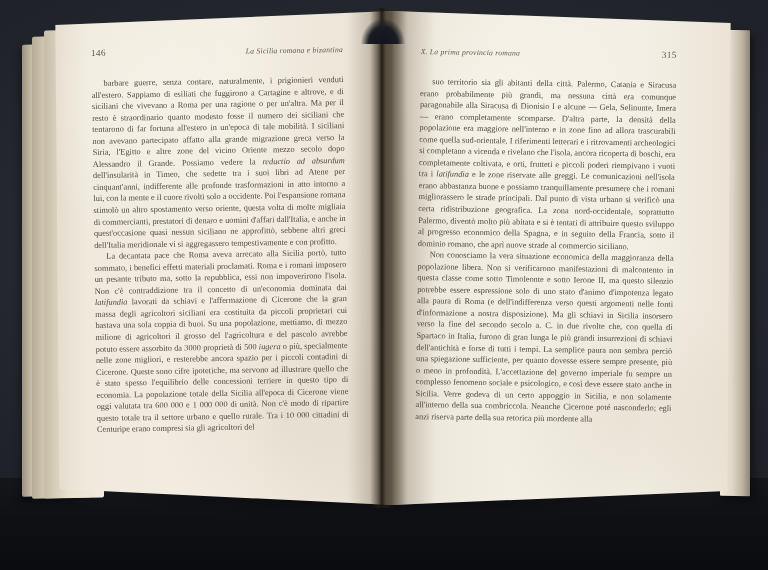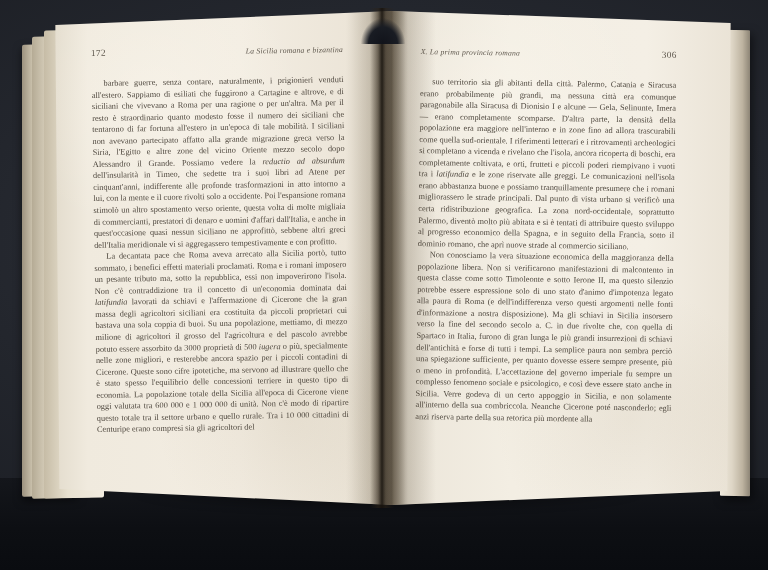--- a/index.html
+++ b/index.html
@@ -243,41 +243,41 @@
     <div class="edge-stack edge-b"></div>
     <div class="edge-stack edge-c"></div>
 
     <div class="edge-right"></div>
 
     <div class="leaf" id="leaf-left">
       <div class="paper-grain"></div>
 
       <div class="page-body" id="text-left">
         <div class="running-head rh-left">
-          <span class="folio">172</span>
+          <span class="folio">146</span>
           <span class="head-title">La Sicilia romana e bizantina</span>
         </div>
 
         <div class="col">
           <p class="first">barbare guerre, senza contare, naturalmente, i prigionieri venduti all'estero. Sappiamo di esiliati che fuggirono a Cartagine e altrove, e di siciliani che vivevano a Roma per una ragione o per un'altra. Ma per il resto è straordinario quanto modesto fosse il numero dei siciliani che tentarono di far fortuna all'estero in un'epoca di tale mobilità. I siciliani non avevano partecipato affatto alla grande migrazione greca verso la Siria, l'Egitto e altre zone del vicino Oriente mezzo secolo dopo Alessandro il Grande. Possiamo vedere la <i>reductio ad</i> <i>absurdum</i> dell'insularità in Timeo, che sedette tra i suoi libri ad Atene per cinquant'anni, indifferente alle profonde trasformazioni in atto intorno a lui, con la mente e il cuore rivolti solo a occidente. Poi l'espansione romana stimolò un altro spostamento verso oriente, questa volta di molte migliaia di commercianti, prestatori di denaro e uomini d'affari dall'Italia, e anche in quest'occasione quasi nessun siciliano ne approfittò, sebbene altri greci dell'Italia meridionale vi si aggregassero tempestivamente e con profitto.</p>
           <p>La decantata pace che Roma aveva arrecato alla Sicilia portò, tutto sommato, i benefici effetti materiali proclamati. Roma e i romani imposero un pesante tributo ma, sotto la repubblica, essi non impoverirono l'isola. Non c'è contraddizione tra il concetto di un'economia dominata dai <i>latifundia</i> lavorati da schiavi e l'affermazione di Cicerone che la gran massa degli agricoltori siciliani era costituita da piccoli proprietari cui bastava una sola coppia di buoi. Su una popolazione, mettiamo, di mezzo milione di agricoltori il grosso del l'agricoltura e del pascolo avrebbe potuto essere assorbito da 3000 proprietà di 500 <i>iugera</i> o più, specialmente nelle zone migliori, e resterebbe ancora spazio per i piccoli contadini di Cicerone. Queste sono cifre ipotetiche, ma servono ad illustrare quello che è stato spesso l'equilibrio delle concessioni terriere in questo tipo di economia. La popolazione totale della Sicilia all'epoca di Cicerone viene oggi valutata tra 600 000 e 1 000 000 di unità. Non c'è modo di ripartire questo totale tra il settore urbano e quello rurale. Tra i 10 000 cittadini di Centuripe erano compresi sia gli agricoltori del</p>
         </div>
       </div>
 
       <div class="gutter-shade-l"></div>
       <div class="inner-curve-l"></div>
     </div>
 
     <div class="leaf" id="leaf-right">
       <div class="paper-grain"></div>
 
       <div class="page-body" id="text-right">
         <div class="running-head rh-right">
           <span class="head-title">X. La prima provincia romana</span>
-          <span class="folio">306</span>
+          <span class="folio">315</span>
         </div>
 
         <div class="col">
           <p class="first">suo territorio sia gli abitanti della città. Palermo, Catania e Siracusa erano probabilmente più grandi, ma nessuna città era comunque paragonabile alla Siracusa di Dionisio I e alcune — Gela, Selinunte, Imera — erano completamente scomparse. D'altra parte, la densità della popolazione era maggiore nell'interno e in zone fino ad allora trascurabili come quella sud-orientale. I riferimenti letterari e i ritrovamenti archeologici si completano a vicenda e rivelano che l'isola, ancora ricoperta di boschi, era completamente coltivata, e orti, frutteti e piccoli poderi riempivano i vuoti tra i <i>latifundia</i> e le zone riservate alle greggi. Le comunicazioni nell'isola erano abbastanza buone e possiamo tranquillamente presumere che i romani migliorassero le strade principali. Dal punto di vista urbano si verificò una certa ridistribuzione geografica. La zona nord-occidentale, soprattutto Palermo, diventò molto più abitata e si è tentati di attribuire questo sviluppo al progresso economico della Spagna, e in seguito della Francia, sotto il dominio romano, che aprì nuove strade al commercio siciliano.</p>
           <p>Non conosciamo la vera situazione economica della maggioranza della popolazione libera. Non si verificarono manifestazioni di malcontento in questa classe come sotto Timoleonte e sotto Ierone II, ma questo silenzio potrebbe essere espressione solo di uno stato d'animo d'impotenza legato alla paura di Roma (e dell'indifferenza verso questi argomenti nelle fonti d'informazione a nostra disposizione). Ma gli schiavi in Sicilia insorsero verso la fine del secondo secolo a. C. in due rivolte che, con quella di Spartaco in Italia, furono di gran lunga le più grandi insurrezioni di schiavi dell'antichità e forse di tutti i tempi. La semplice paura non sembra perciò una spiegazione sufficiente, per quanto dovesse essere sempre presente, più o meno in profondità. L'accettazione del governo imperiale fu sempre un complesso fenomeno sociale e psicologico, e così deve essere stato anche in Sicilia. Verre godeva di un certo appoggio in Sicilia, e non solamente all'interno della sua combriccola. Neanche Cicerone poté nasconderlo; egli anzi riserva parte della sua retorica più mordente alla</p>
         </div>
       </div>
 
       <div class="gutter-shade-r"></div>
       <div class="inner-curve-r"></div>

